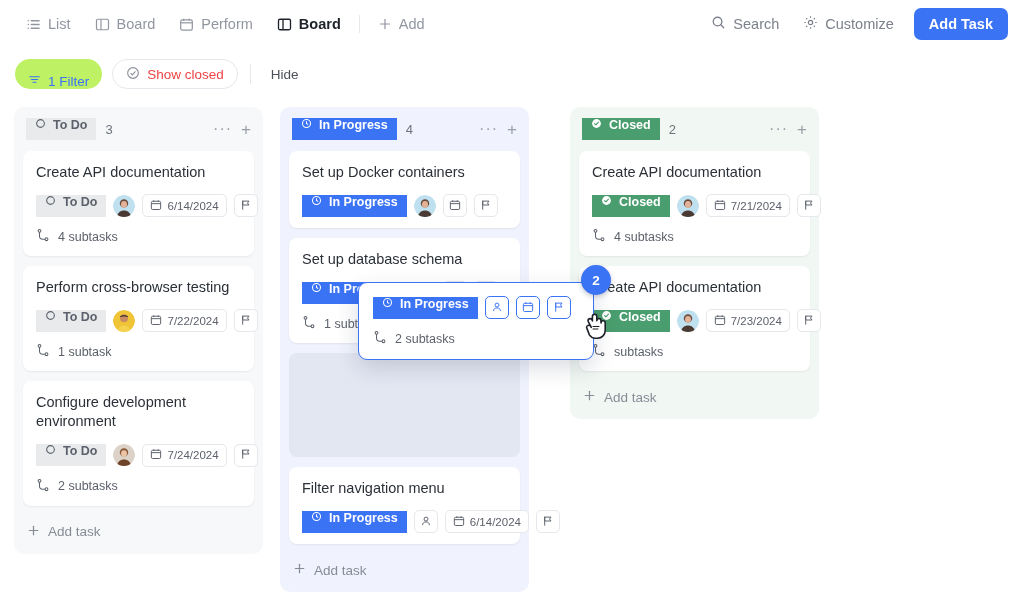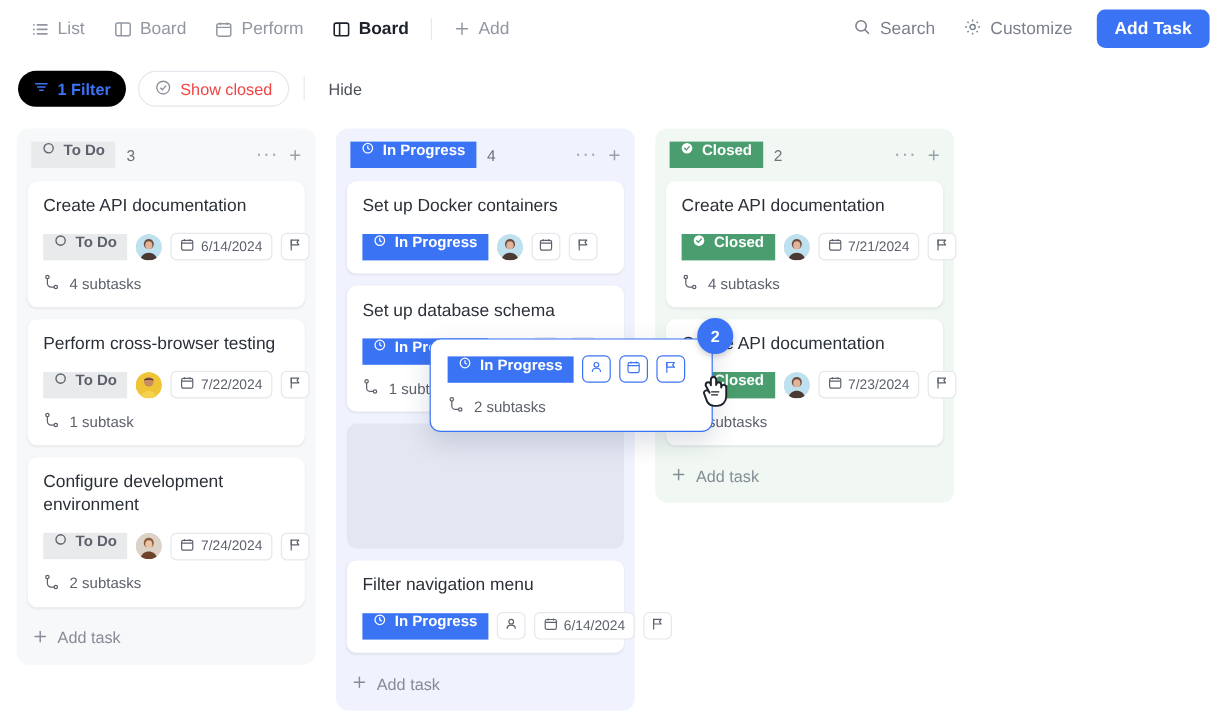--- a/index.html
+++ b/index.html
@@ -49,31 +49,31 @@
   .filterbar {
     position: absolute; left: 0; top: 41px; width: 1024px; height: 66px;
     display: flex; align-items: center; gap: 10px; padding-left: 15px;
     background: #fff;
   }
   .pill {
     display: flex; align-items: center; gap: 7px;
     height: 30px; padding: 0 13px; border-radius: 16px;
     font-size: 13.5px; cursor: pointer;
   }
-  .pill-filter { background: #000000; color: #3b73f5; font-weight: bold; }
+  .pill-filter { background: #bef264; color: #3b73f5; font-weight: normal; align-items: flex-end; }
   .pill-showclosed { border: 1px solid #e4e7ec; color: #ef4444; background: #fff; }
   .vsep { width: 1px; height: 20px; background: #e6e8ec; margin: 0 2px; }
   .hide-btn { font-size: 13.5px; color: #4c5159; padding: 0 8px; cursor: pointer; }
 
   
   .board { position: absolute; left: 0; top: 107px; width: 1024px; height: 487px; }
   .column { position: absolute; top: 0; width: 249px; border-radius: 10px; padding: 0 9px 0 9px; }
   .col-todo       { left: 14px;  background: #f7f8f9; }
   .col-inprogress { left: 280px; background: #f0f3fd; }
-  .col-closed     { left: 546px; background: #f1f8f3; }
+  .col-closed     { left: 570px; background: #f1f8f3; }
 
   .col-header { display: flex; align-items: center; height: 44px; padding: 0 3px; }
   .status-chip {
     display: inline-flex; gap: 7px;
     height: 22px; padding: 0 9px; border-radius: 0;
     font-size: 12.5px; font-weight: bold; white-space: nowrap;
   }
   .chip-todo { background: #e9eaec; color: #5c616b; }
   .chip-inprogress { background: #3b73f5; color: #fff; }
   .chip-closed { background: #4a9d6e; color: #fff; }

